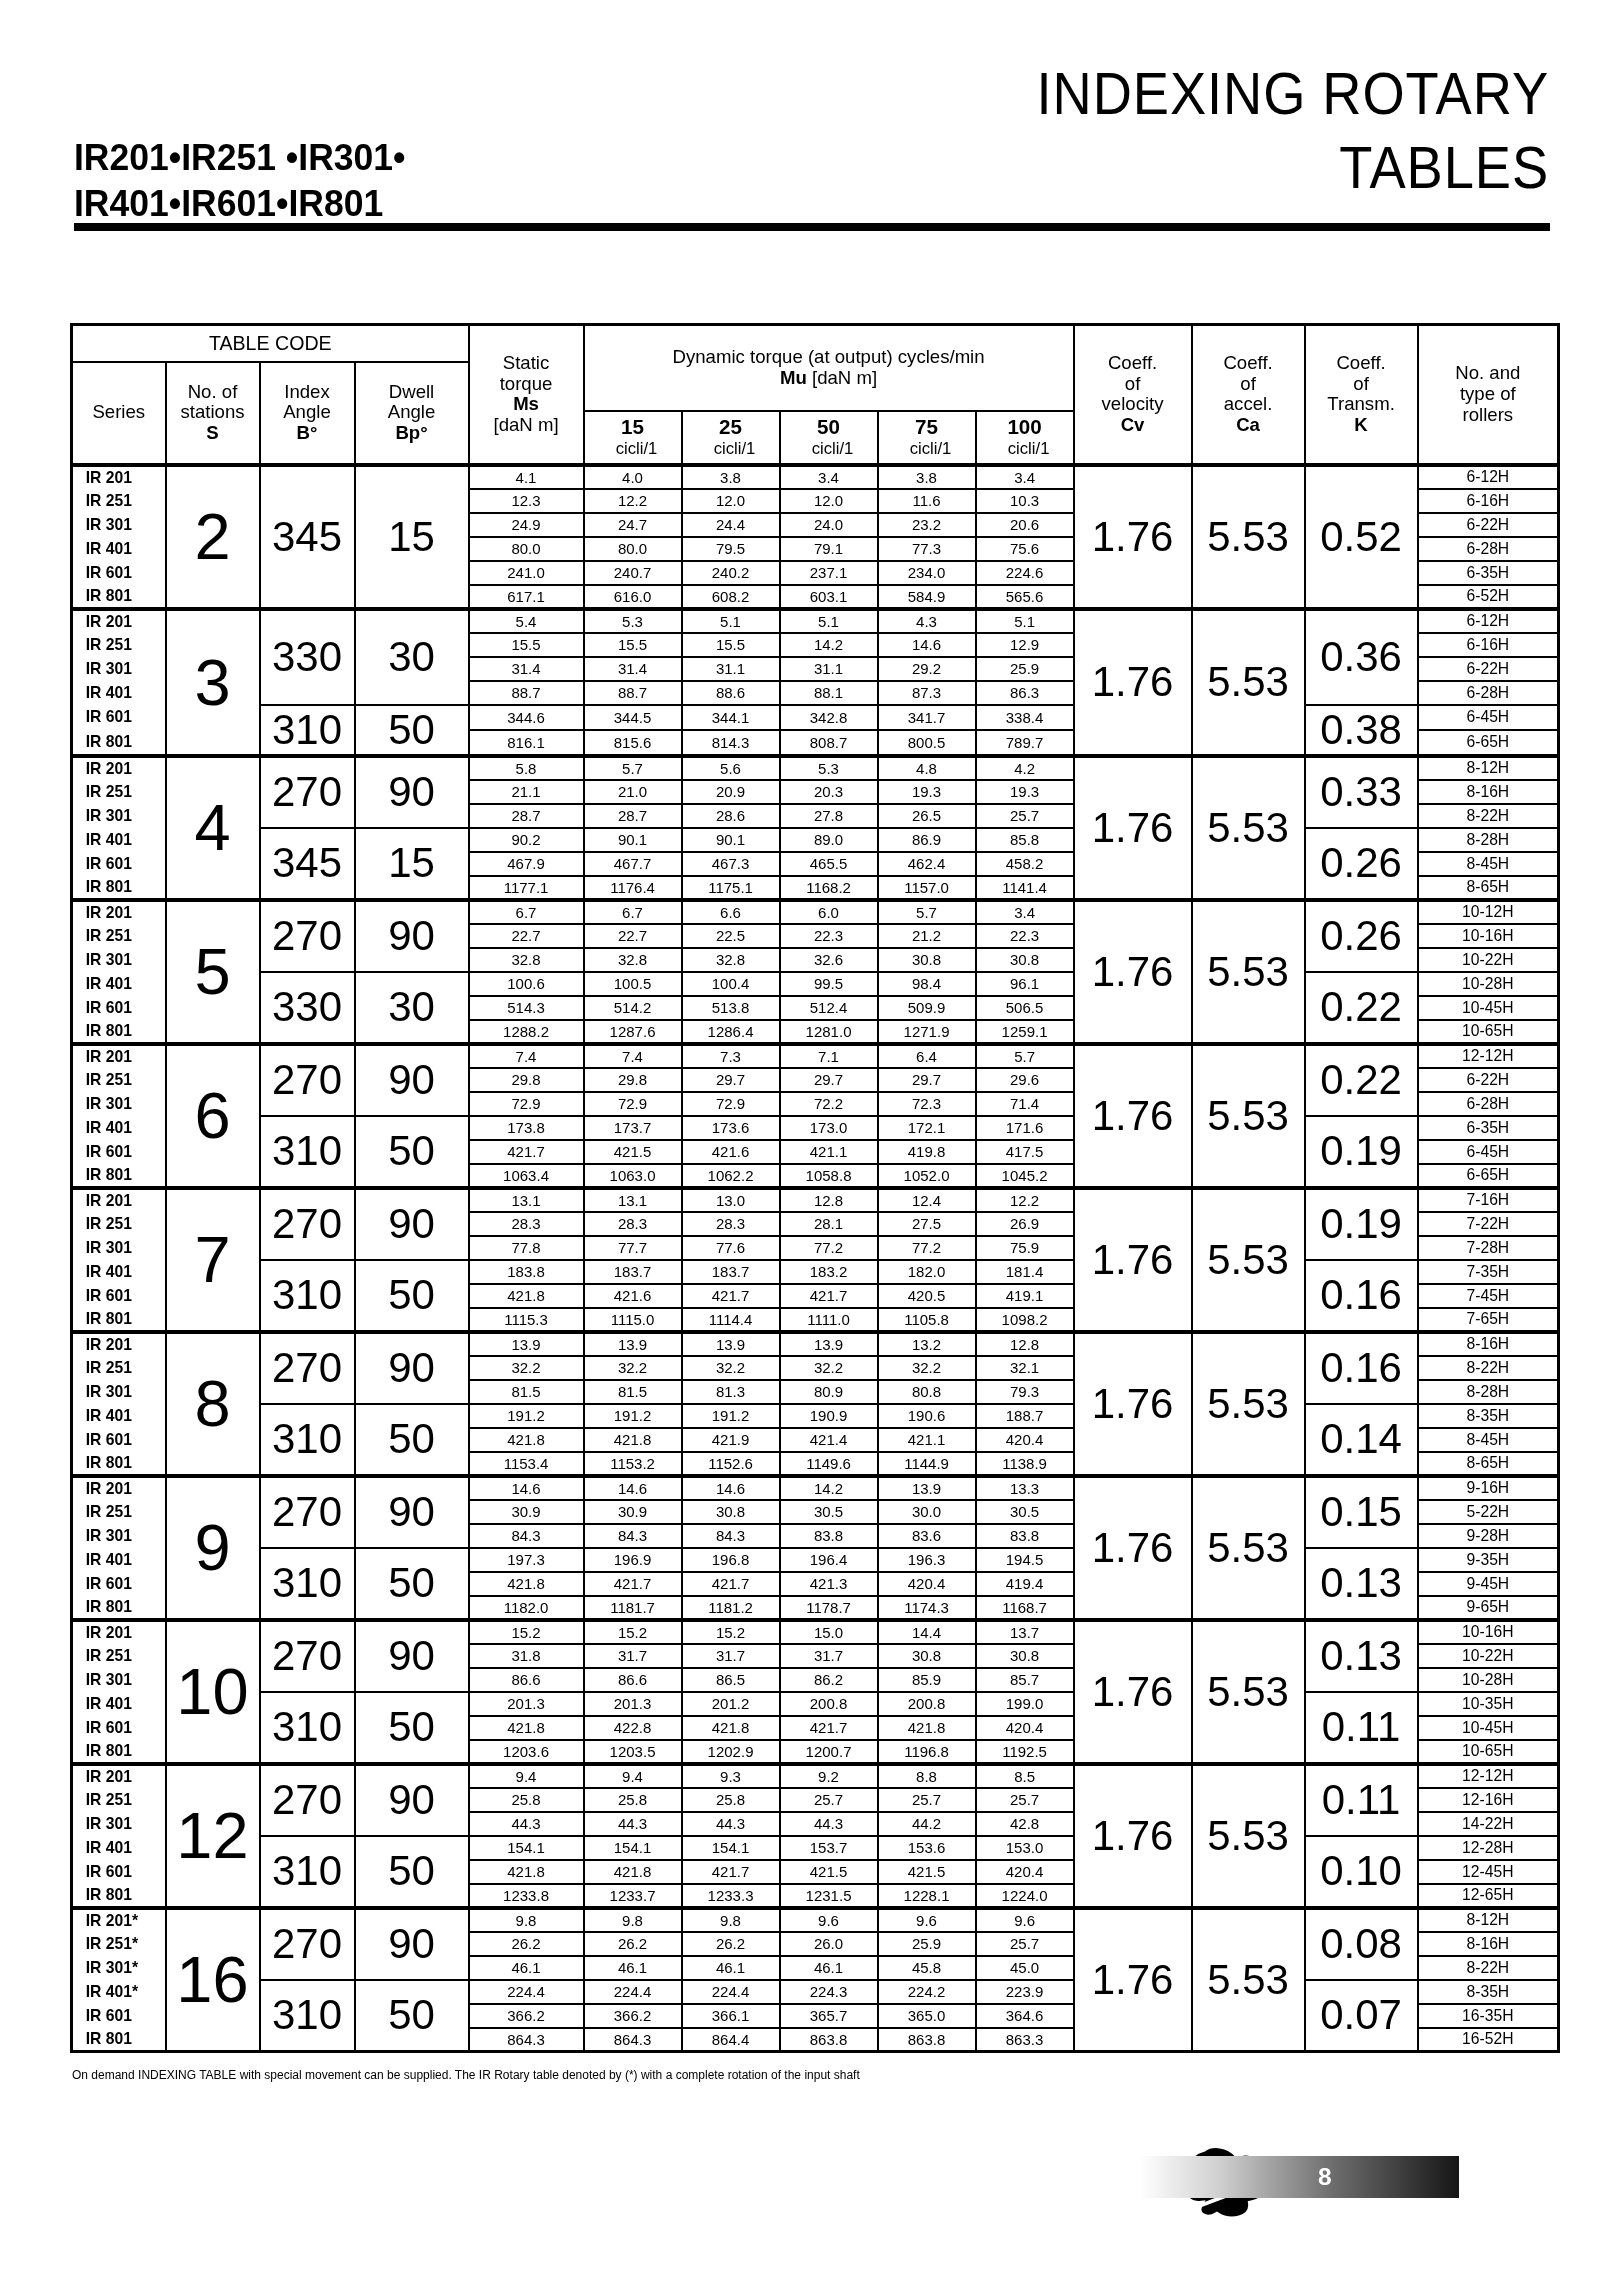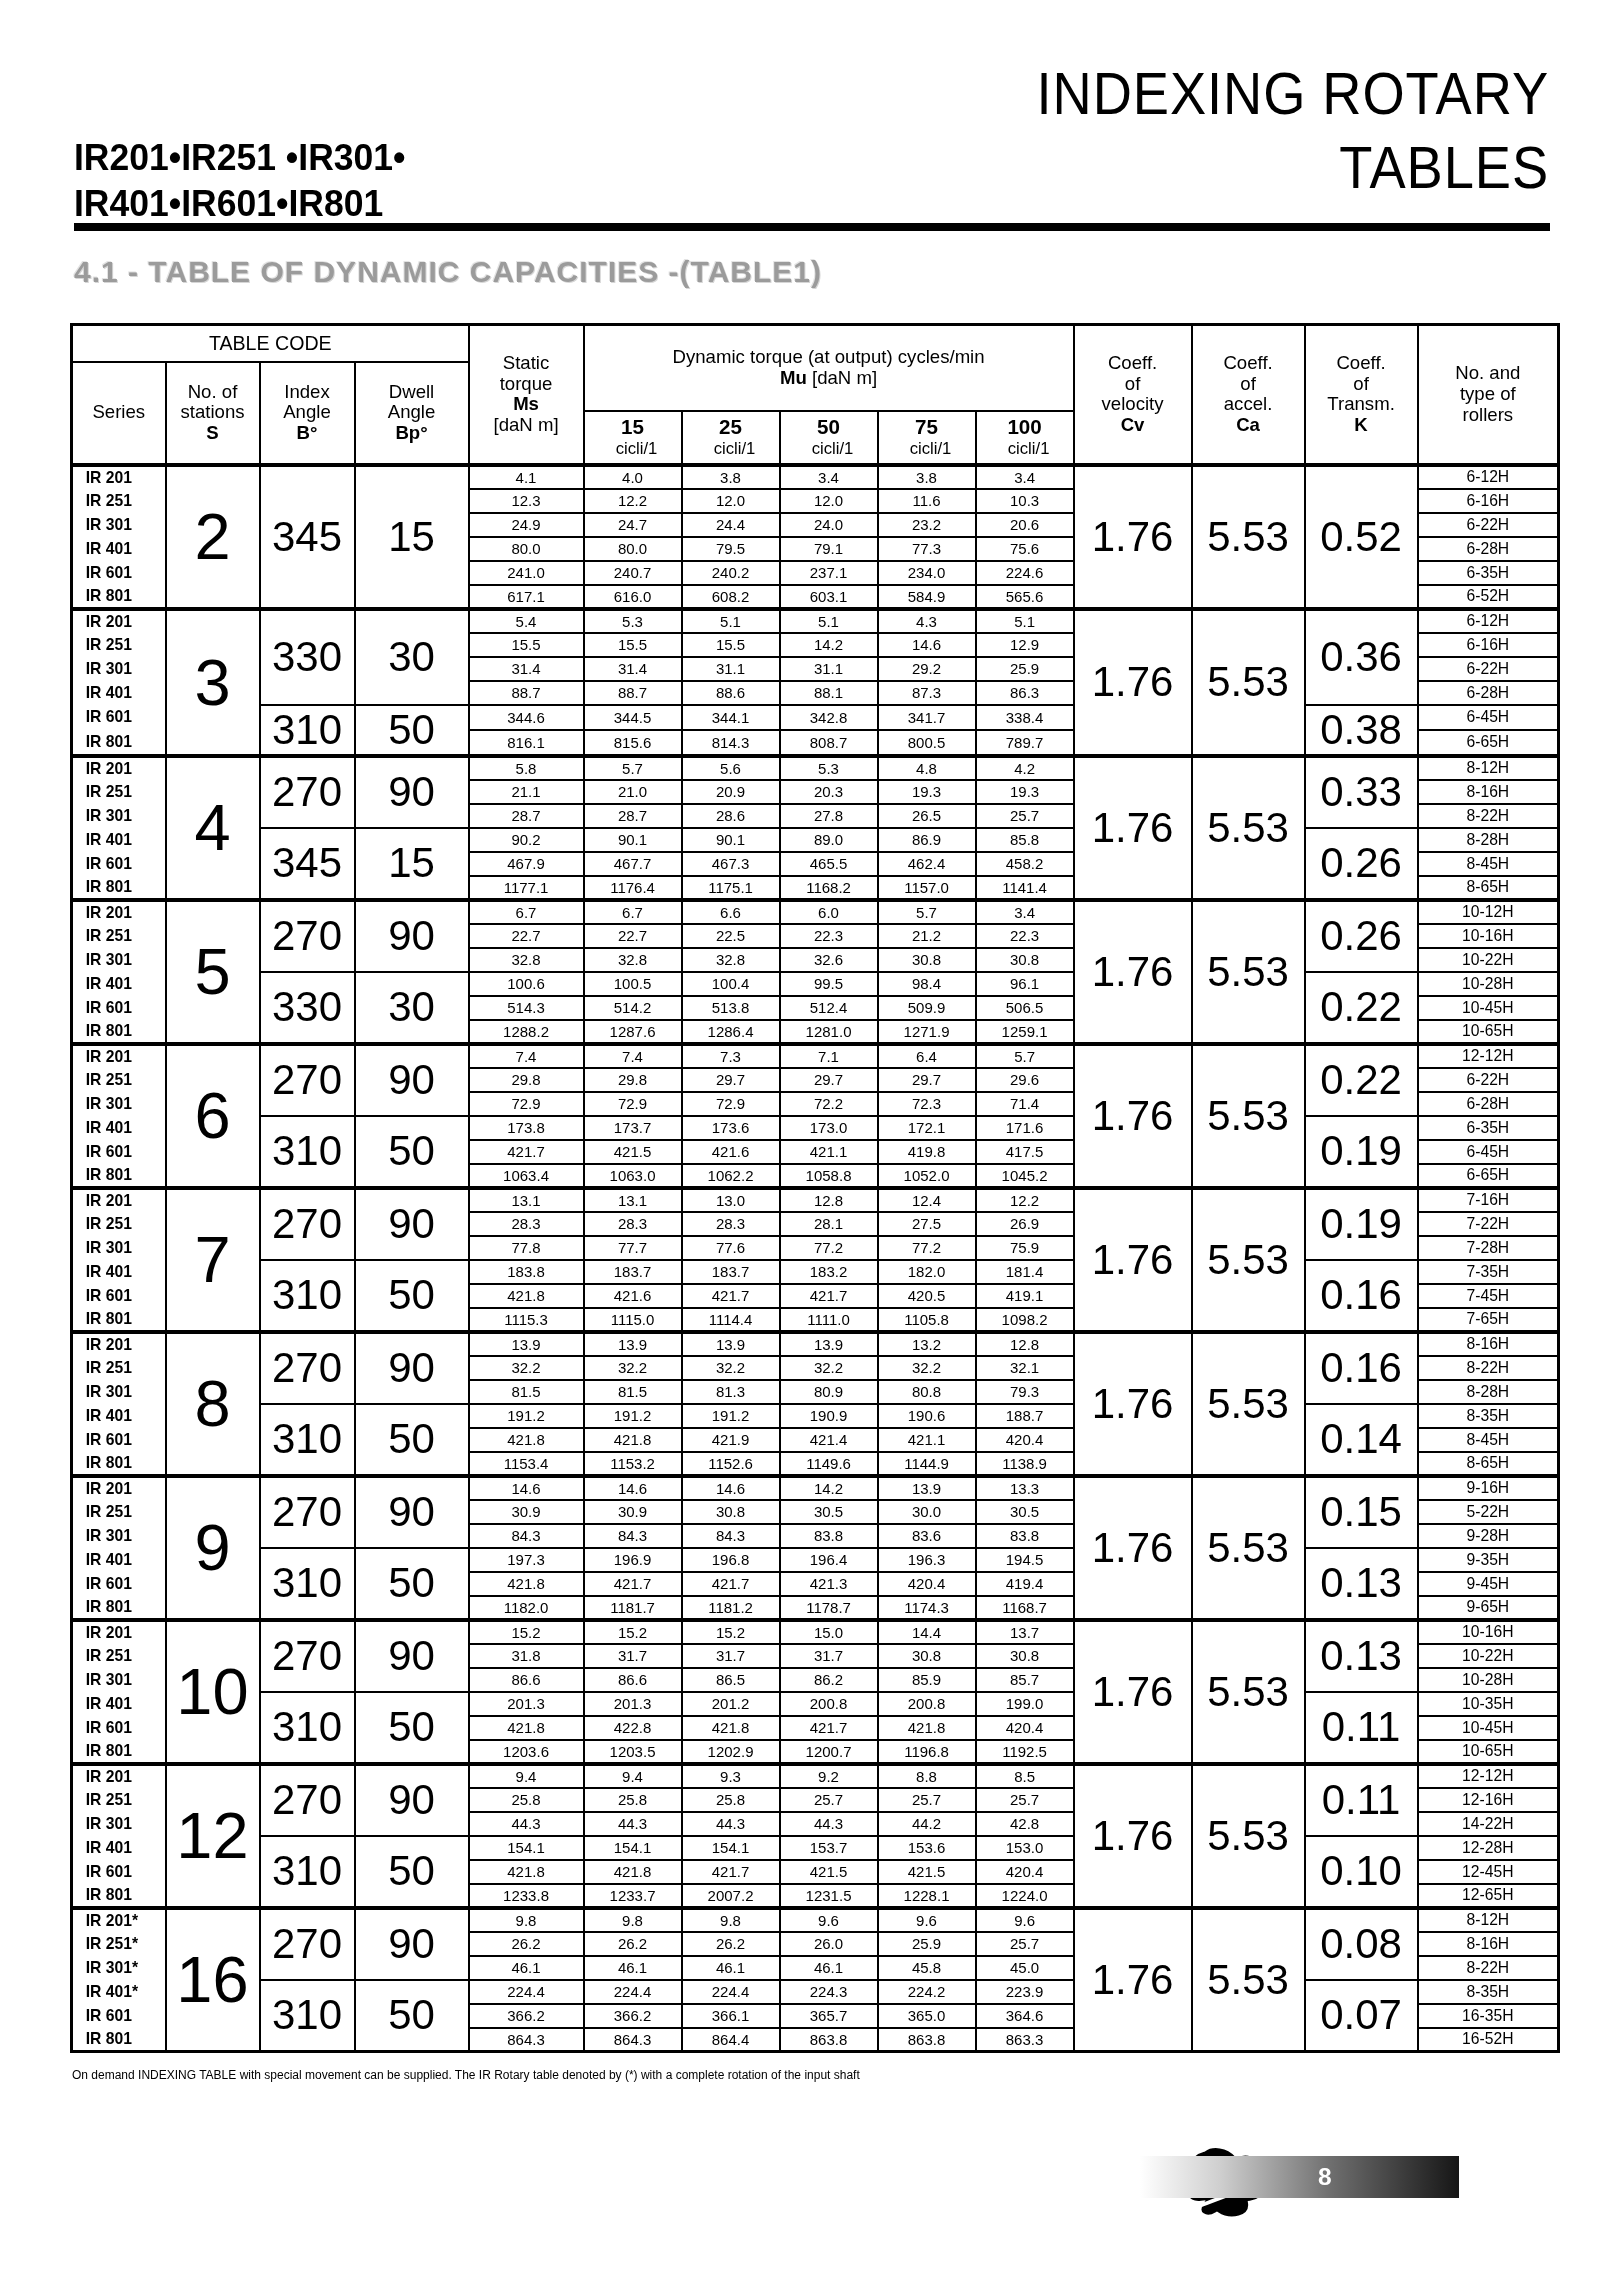--- a/index.html
+++ b/index.html
@@ -57,21 +57,20 @@
     <div>IR401•IR601•IR801</div>
   </div>
 
   <div class="main-title">
     <div>INDEXING ROTARY</div>
     <div>TABLES</div>
   </div>
 
   <div class="rule"></div>
 
-  <div class="section-title">4.1 - TABLE OF DYNAMIC CAPACITIES -(TABLE1)</div>
 
   <div class="tblwrap">
     <table>
       <colgroup>
         <col style="width:94px">
           <col style="width:94px">
           <col style="width:95px">
           <col style="width:114px">
         <col style="width:115px">
           <col style="width:98px">
@@ -840,21 +839,21 @@
             <td class="val">421.7</td>
             <td class="val">421.5</td>
             <td class="val">421.5</td>
             <td class="val">420.4</td>
             <td class="rollers">12-45H</td>
           </tr>
           <tr>
             <td class="series">IR 801</td>
             <td class="val ms">1233.8</td>
             <td class="val">1233.7</td>
-            <td class="val">2007.2</td>
+            <td class="val">1233.3</td>
             <td class="val">1231.5</td>
             <td class="val">1228.1</td>
             <td class="val">1224.0</td>
             <td class="rollers">12-65H</td>
           </tr>
           <tr class="grp-start">
             <td class="series">IR 201*</td>
             <td class="big station" rowspan="6">16</td>
             <td class="big angle" rowspan="3">270</td>
             <td class="big dwell" rowspan="3">90</td>

